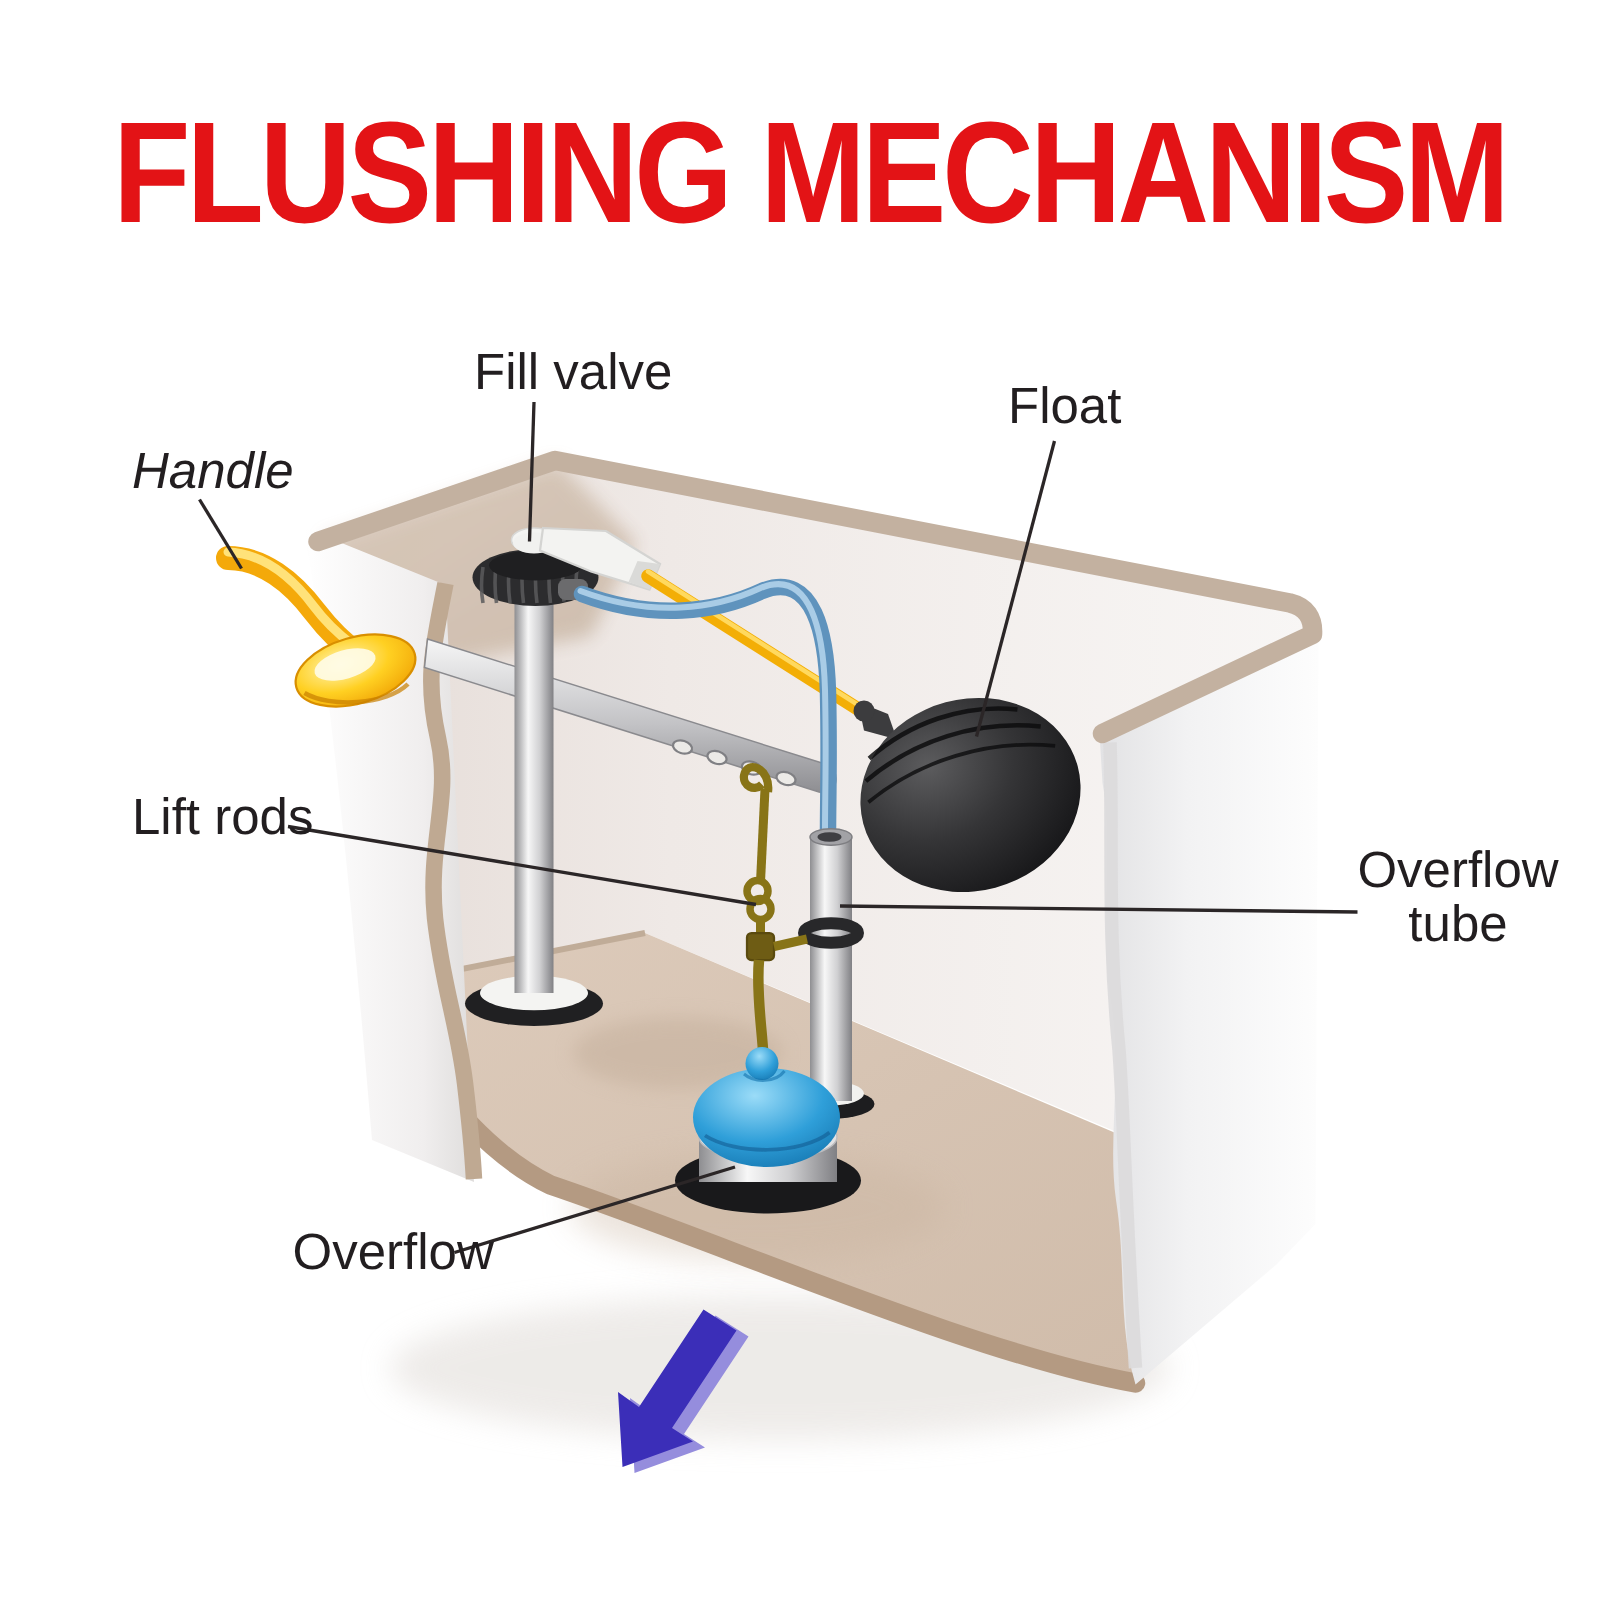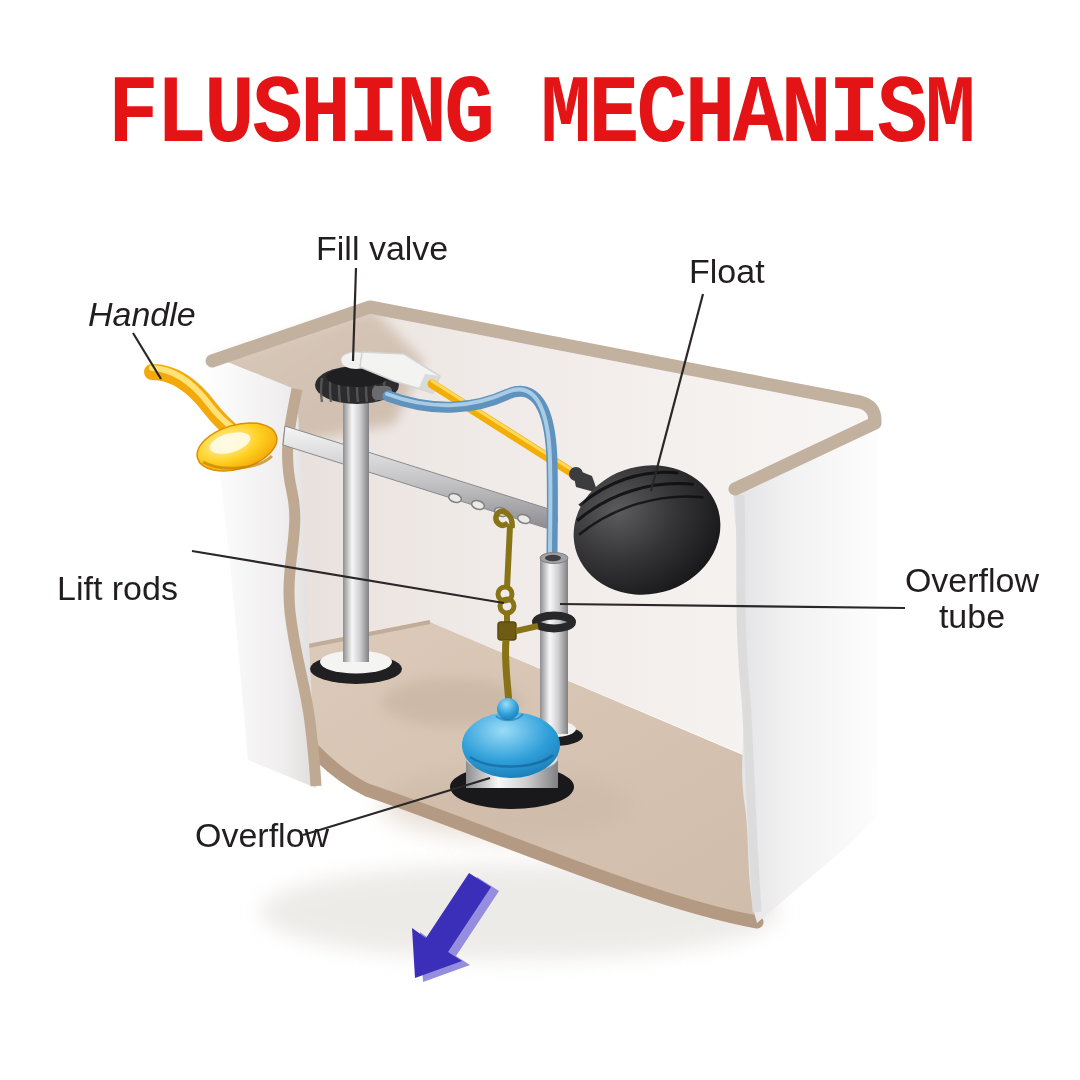--- a/index.html
+++ b/index.html
@@ -4,21 +4,20 @@
 <style>
   html,body{margin:0;padding:0;}
   body{
     width:1080px;height:1080px;overflow:hidden;background:#ffffff;
     position:relative;font-family:"Liberation Sans", sans-serif;
   }
   .title{
     position:absolute;top:68px;left:0;width:1080px;text-align:center;
     color:var(--title_red,#e31316);font-weight:bold;font-size:96px;line-height:1;
     white-space:nowrap;
-    font-family:Liberation Mono, monospace;
   }
   .title .squeeze{display:inline-block;transform:scaleX(.88);letter-spacing:-3px;}
   .scene{position:absolute;left:0;top:0;width:1080px;height:1080px;}
   .lbl{
     position:absolute;color:var(--label_black,#221e20);font-size:34px;line-height:1.05;
     white-space:nowrap;
   }
   .lbl.wrap{white-space:normal;text-align:center;}
 </style>
 </head>
@@ -194,16 +193,16 @@
     <line x1="133" y1="333" x2="161" y2="379"></line>
     <line x1="703" y1="294" x2="651" y2="491"></line>
     <line x1="192" y1="551" x2="504" y2="603"></line>
     <line x1="560" y1="604" x2="905" y2="608"></line>
     <line x1="303" y1="835" x2="490" y2="778"></line>
   </g>
 </svg>
 
 <div class="lbl" style="left:316px;top:231px;text-align:center;">Fill valve</div>
 <div class="lbl" style="left:88px;top:297px;font-style:italic;">Handle</div>
-<div class="lbl" style="left:689px;top:254px;">Float</div>
-<div class="lbl" style="left:57px;top:528px;margin-top:43px;">Lift rods</div>
+<div class="lbl" style="left:672px;top:254px;">Float</div>
+<div class="lbl" style="left:88px;top:528px;">Lift rods</div>
 <div class="lbl wrap" style="left:896px;top:563px;width:152px;">Overflow tube</div>
 <div class="lbl" style="left:195px;top:818px;">Overflow</div>
 
 </body></html>

